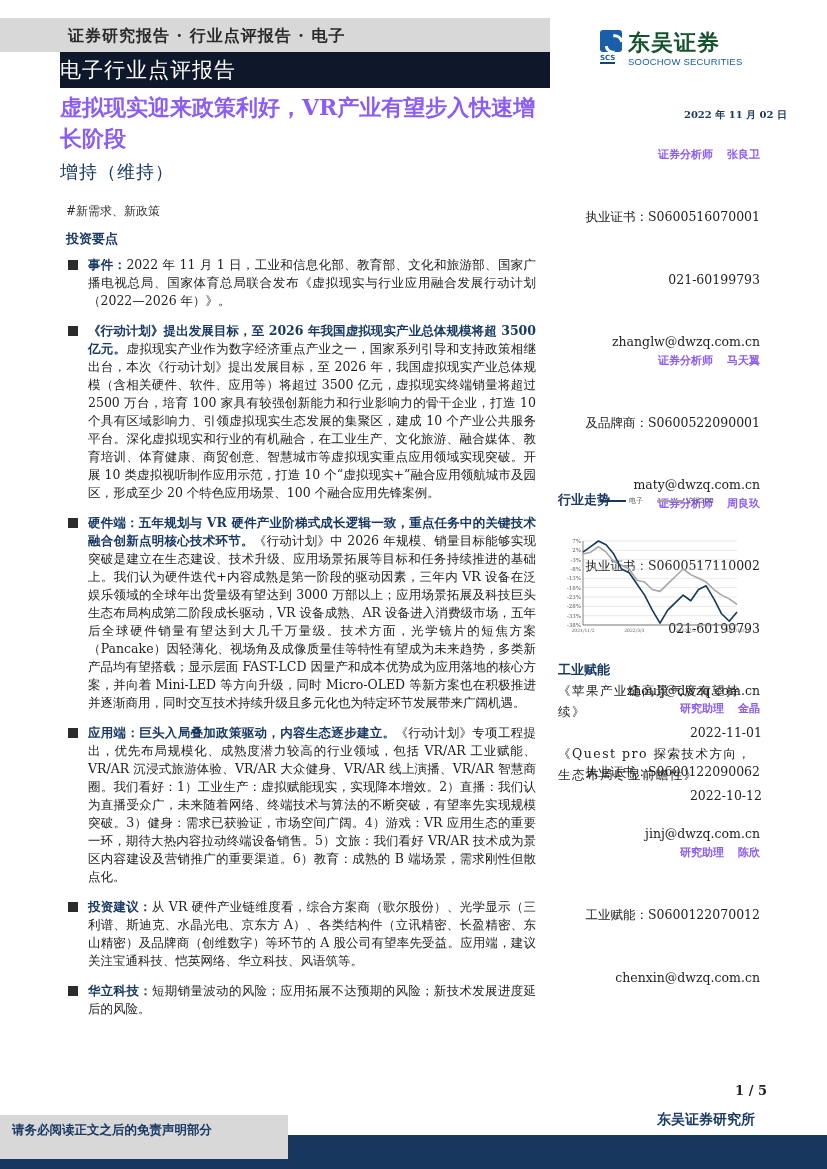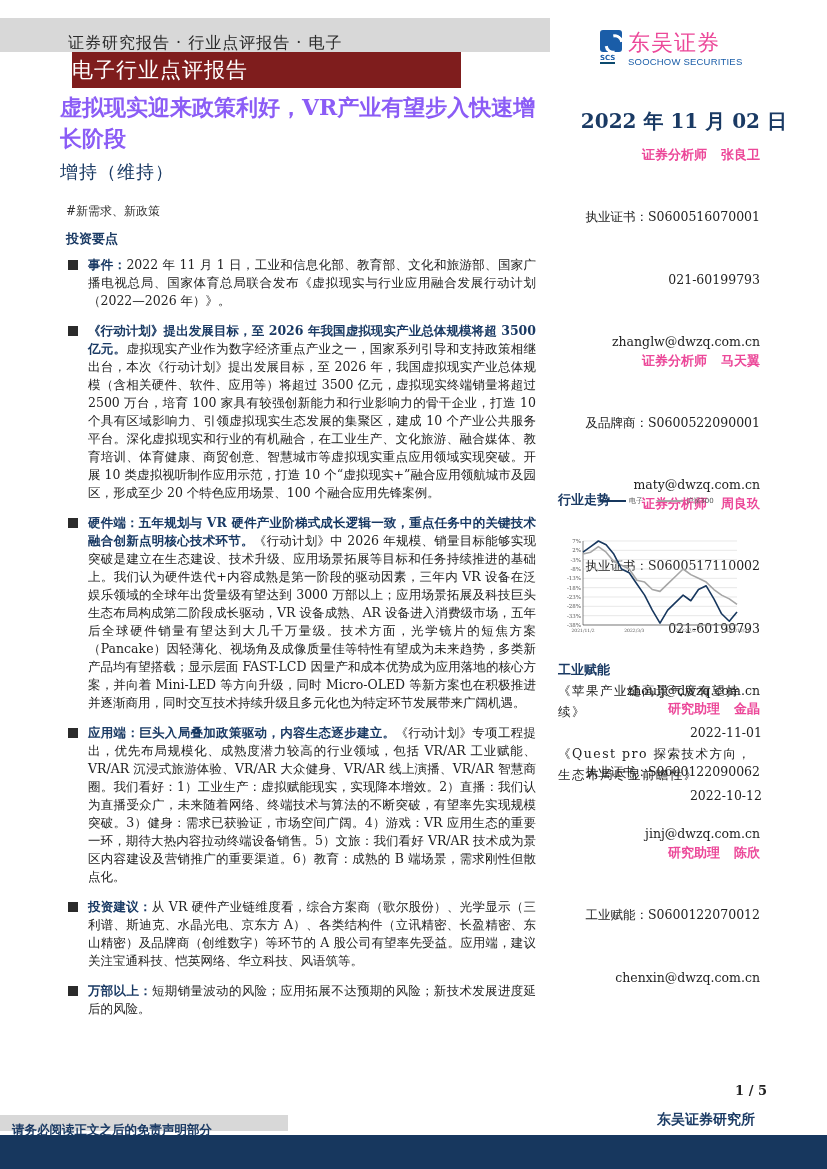--- a/index.html
+++ b/index.html
@@ -1,64 +1,64 @@
 <!DOCTYPE html>
 <html><head>
 <meta charset="utf-8">
 <style>
   * { margin: 0; padding: 0; box-sizing: border-box; }
   html, body { width: 827px; height: 1169px; background: #ffffff; overflow: hidden; }
   body { position: relative; font-family: "DejaVu Serif", "Liberation Serif", serif; color: #222; }
 
   
   .hdr-gray { position: absolute; left: 0; top: 18px; width: 550px; height: 34px; background: #d8d8d8; }
-  .hdr-gray span { position: absolute; left: 68px; top: 15px; font-size: 16px; color: #2a2a2a; letter-spacing: 1px; }
-  .hdr-blue { position: absolute; left: 72px; top: 52px; width: 389px; height: 36px; background: #7f1d1d; }
+  .hdr-gray span { position: absolute; left: 68px; top: 8px; font-size: 16px; color: #2a2a2a; letter-spacing: 1px; font-weight: bold; }
+  .hdr-blue { position: absolute; left: 60px; top: 52px; width: 490px; height: 36px; background: #0f172a; }
   .hdr-blue span { position: absolute; left: 0; top: 4px; font-size: 21px; color: #ffffff; letter-spacing: 1px; }
 
   .logo { position: absolute; left: 600px; top: 30px; width: 180px; height: 40px; }
   .logo-mark { position: absolute; left: 0; top: 0; width: 22px; height: 22px; background: #1a5da8; border-radius: 3px; }
   .logo-mark::after { content: ""; position: absolute; left: 5px; top: 4px; width: 12px; height: 14px; border: 3px solid #fff; border-radius: 50%; border-left-color: transparent; border-right-color: transparent; transform: rotate(35deg); }
   .logo-scs { position: absolute; left: 0; top: 24px; font-family: "DejaVu Sans", sans-serif; font-size: 7px; font-weight: bold; color: #1a5da8; border-bottom: 2px solid #0c4a6e; line-height: 8px; }
-  .logo-cn { position: absolute; left: 28px; top: -2px; font-family: "DejaVu Sans", sans-serif; font-weight: normal; font-size: 22px; color: #ec4899; letter-spacing: 1px; }
+  .logo-cn { position: absolute; left: 28px; top: -2px; font-family: "DejaVu Sans", sans-serif; font-weight: bold; font-size: 22px; color: #14532d; letter-spacing: 1px; }
   .logo-en { position: absolute; left: 28px; top: 26px; font-family: "Liberation Sans", sans-serif; font-size: 9.5px; color: #1a5da8; letter-spacing: 0.2px; }
 
   .title { position: absolute; left: 60px; top: 92px; width: 490px; font-size: 22px; font-weight: bold; line-height: 31px; color: #8b5cf6; }
   .rating { position: absolute; left: 60px; top: 160px; font-size: 18px; color: #1a3a64; letter-spacing: 1px; }
   .tags { position: absolute; left: 66px; top: 203px; font-size: 12px; color: #333; }
   .kp { position: absolute; left: 66px; top: 230px; font-size: 13px; font-weight: bold; color: #1a3a64; }
 
   
   .bullets { position: absolute; left: 66px; top: 256px; width: 470px; }
   .bullet { position: relative; padding-left: 22px; font-size: 12.5px; line-height: 18px; text-align: justify; margin-bottom: 12px; color: #222; }
   .bullet .sq { position: absolute; left: 2px; top: 4px; width: 10px; height: 10px; background: #2b2b2b; }
   .bullet .lead { font-weight: bold; color: #1a3a64; }
 
   
-  .date { position: absolute; right: 40px; top: 108px; font-size: 20px; font-weight: bold; color: #1a3a64; }
+  .date { position: absolute; right: 40px; top: 108px; font-size: 10px; font-weight: bold; color: #1a3a64; }
   .analysts { position: absolute; right: 67px; top: 146px; width: 230px; text-align: right; font-size: 12.5px; line-height: 18.4px; }
-  .analyst .role { font-weight: bold; color: #ec4899; font-size: 13px; }
+  .analyst .role { font-weight: bold; color: #8b5cf6; font-size: 11px; }
   .analyst .role .nm { margin-left: 14px; }
   .analyst .line { color: #222; margin-top: 44px; }
 
   .trend-h { position: absolute; left: 558px; top: 491px; font-size: 13px; font-weight: bold; color: #1a3a64; }
   .legend { position: absolute; left: 600px; top: 496px; font-size: 7px; color: #555; font-family: "DejaVu Sans", sans-serif; }
   .legend .sw { display: inline-block; width: 26px; height: 2px; vertical-align: middle; margin-right: 3px; }
   .legend .item { margin-right: 12px; }
   .chart { position: absolute; left: 555px; top: 537px; width: 200px; height: 100px; }
 
   .related-h { position: absolute; left: 558px; top: 661px; font-size: 13px; font-weight: bold; color: #1a3a64; }
   .related { position: absolute; left: 558px; top: 680px; width: 204px; font-size: 12.5px; line-height: 21px; }
   .related .rt { letter-spacing: 1.5px; }
   .related .rd { text-align: right; }
 
   
   .pageno { position: absolute; right: 60px; top: 1083px; font-size: 13px; font-weight: bold; color: #222; }
   .inst { position: absolute; right: 72px; top: 1111px; font-size: 14px; font-weight: bold; color: #1a3a64; }
-  .disc { position: absolute; left: 0; top: 1115px; width: 288px; height: 16px; background: #d8d8d8; }
+  .disc { position: absolute; left: 0; top: 1115px; width: 288px; height: 44px; background: #d8d8d8; }
   .disc span { position: absolute; left: 12px; top: 7px; font-size: 12.5px; font-weight: bold; color: #1a3a64; }
   .foot-blue { position: absolute; left: 0; top: 1135px; width: 827px; height: 34px; background: #17375e; }
   .disc { z-index: 2; }
 </style>
 </head>
 <body>
 
 <div class="hdr-gray">
   <span>证券研究报告 · 行业点评报告 · 电子</span>
 </div>
@@ -94,21 +94,21 @@
   <div class="bullet">
     <span class="sq"></span>
     <span class="lead">应用端：巨头入局叠加政策驱动，内容生态逐步建立。</span><span>《行动计划》专项工程提出，优先布局规模化、成熟度潜力较高的行业领域，包括 VR/AR 工业赋能、VR/AR 沉浸式旅游体验、VR/AR 大众健身、VR/AR 线上演播、VR/AR 智慧商圈。我们看好：1）工业生产：虚拟赋能现实，实现降本增效。2）直播：我们认为直播受众广，未来随着网络、终端技术与算法的不断突破，有望率先实现规模突破。3）健身：需求已获验证，市场空间广阔。4）游戏：VR 应用生态的重要一环，期待大热内容拉动终端设备销售。5）文旅：我们看好 VR/AR 技术成为景区内容建设及营销推广的重要渠道。6）教育：成熟的 B 端场景，需求刚性但散点化。</span>
   </div>
   <div class="bullet">
     <span class="sq"></span>
     <span class="lead">投资建议：</span><span>从 VR 硬件产业链维度看，综合方案商（歌尔股份）、光学显示（三利谱、斯迪克、水晶光电、京东方 A）、各类结构件（立讯精密、长盈精密、东山精密）及品牌商（创维数字）等环节的 A 股公司有望率先受益。应用端，建议关注宝通科技、恺英网络、华立科技、风语筑等。</span>
   </div>
   <div class="bullet">
     <span class="sq"></span>
-    <span class="lead">万部以上：</span><span>短期销量波动的风险；应用拓展不达预期的风险；新技术发展进度延后的风险。</span>
+    <span class="lead">华立科技：</span><span>短期销量波动的风险；应用拓展不达预期的风险；新技术发展进度延后的风险。</span>
   </div>
 </div>
 
 <div class="date">2022 年 11 月 02 日</div>
 
 <div class="analysts">
   <div class="analyst">
     <div class="role"><span>证券分析师</span><span class="nm">张良卫</span></div>
     <div class="line">执业证书：S0600516070001</div>
     <div class="line">021-60199793</div>

